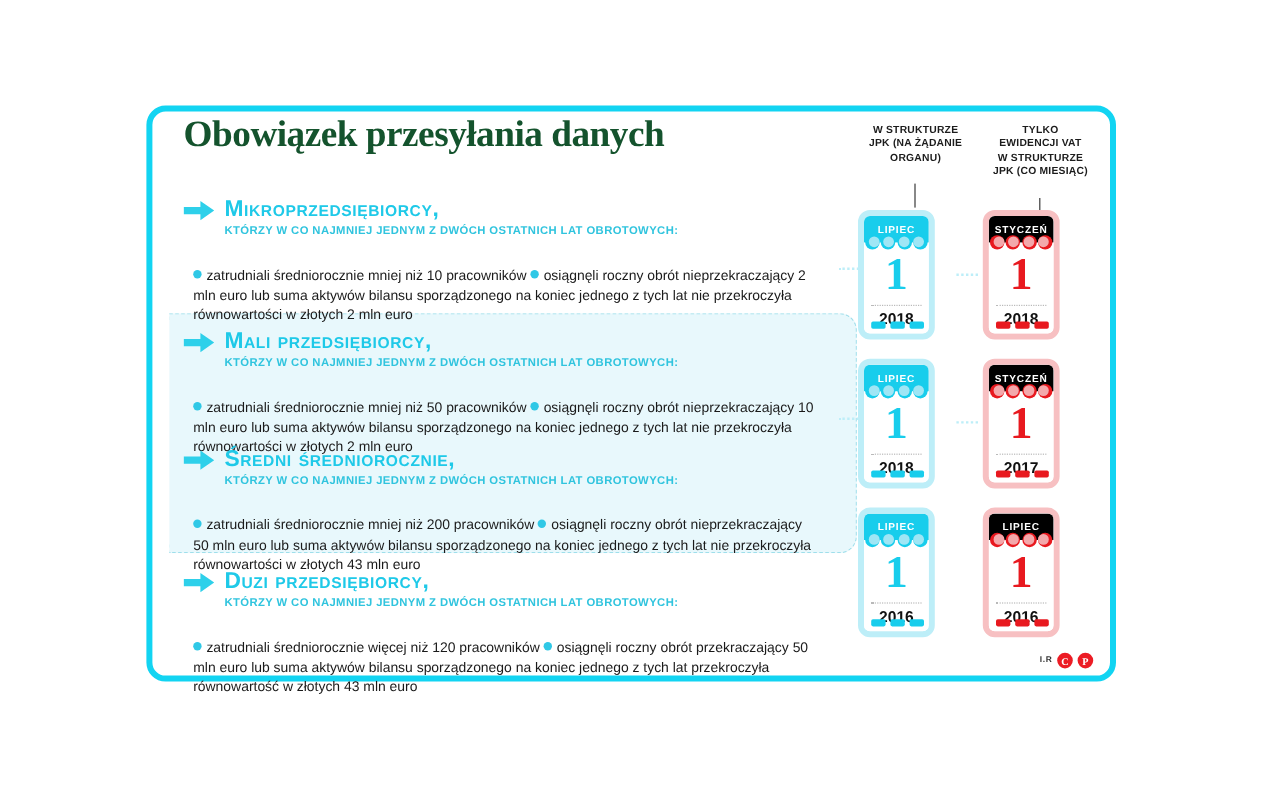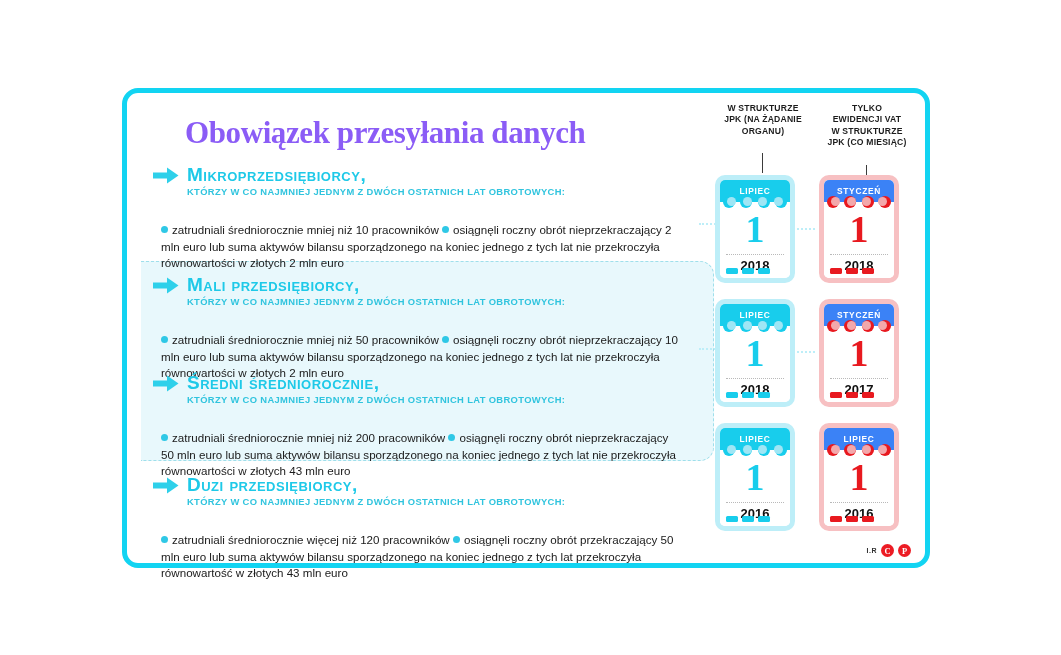--- a/index.html
+++ b/index.html
@@ -10,23 +10,23 @@
   
   .frame{
     position:absolute;left:122px;top:88px;width:808px;height:480px;
     border:5px solid #12d4f2;border-radius:16px;background:#fff;box-sizing:border-box;
   }
 
   
   .left{position:absolute;left:0;top:0;width:580px;height:100%;}
 
   .title{
-    position:absolute;left:26px;top:22px;
+    position:absolute;left:26px;top:1px;
     font-family:"Liberation Serif",serif;
-    font-weight:bold;font-size:31px;color:#8b5cf6;letter-spacing:-0.4px;white-space:nowrap;margin-left:32px;
+    font-weight:bold;font-size:31px;color:#14532d;letter-spacing:-0.4px;white-space:nowrap;
   }
 
   
   .band{
     position:absolute;left:14px;top:168px;width:573px;height:200px;
     background:#e8f8fc;
     border:1px dashed #9fdfeb;
     border-left:none;
     border-top-right-radius:14px;border-bottom-right-radius:14px;
     box-sizing:border-box;
@@ -64,32 +64,32 @@
     font-size:8.6px;font-weight:bold;color:#1c1c1c;line-height:1.32;letter-spacing:0.2px;
   }
   .colhead.c1{left:8px;}
   .colhead.c2{left:112px;}
   .headstem{position:absolute;width:0;border-left:1px solid #3b3b3b;}
   .headstem.s1{left:55px;top:60px;height:20px;}
   .headstem.s2{left:159px;top:72px;height:10px;}
 
   
   .cal{
-    position:absolute;width:80px;height:108px;border-radius:10px;
+    position:absolute;width:64px;height:108px;border-radius:10px;
     box-sizing:border-box;background:#fff;overflow:hidden;
   }
   .cal.blue{border:5px solid #bdeef8;}
   .cal.red{border:5px solid #f7c0c2;}
   .cal-inner{position:relative;width:100%;height:100%;background:#fff;}
   .cal-head{
     position:relative;height:22px;width:100%;
     display:flex;align-items:center;justify-content:center;
   }
   .cal.blue .cal-head{background:#18cdec;}
-  .cal.red  .cal-head{background:#3b82f6;}
+  .cal.red  .cal-head{background:#000000;}
   .cal-month{
     font-size:8.4px;font-weight:bold;color:#fff;letter-spacing:0.7px;
   }
   .scallop{position:absolute;left:0;top:22px;width:100%;height:9px;display:flex;justify-content:space-around;align-items:flex-start;}
   .scallop i{display:block;width:12px;height:12px;border-radius:50%;margin-top:-6px;}
   .cal.blue .scallop i{background:#18cdec;}
   .cal.red  .scallop i{background:#e8191f;}
   .cal.blue .ring{background:#9fe6f5;}
   .cal.red  .ring{background:#f3a8ab;}
   .rings{position:absolute;left:0;top:17px;width:100%;height:8px;display:flex;justify-content:space-evenly;z-index:3;}

